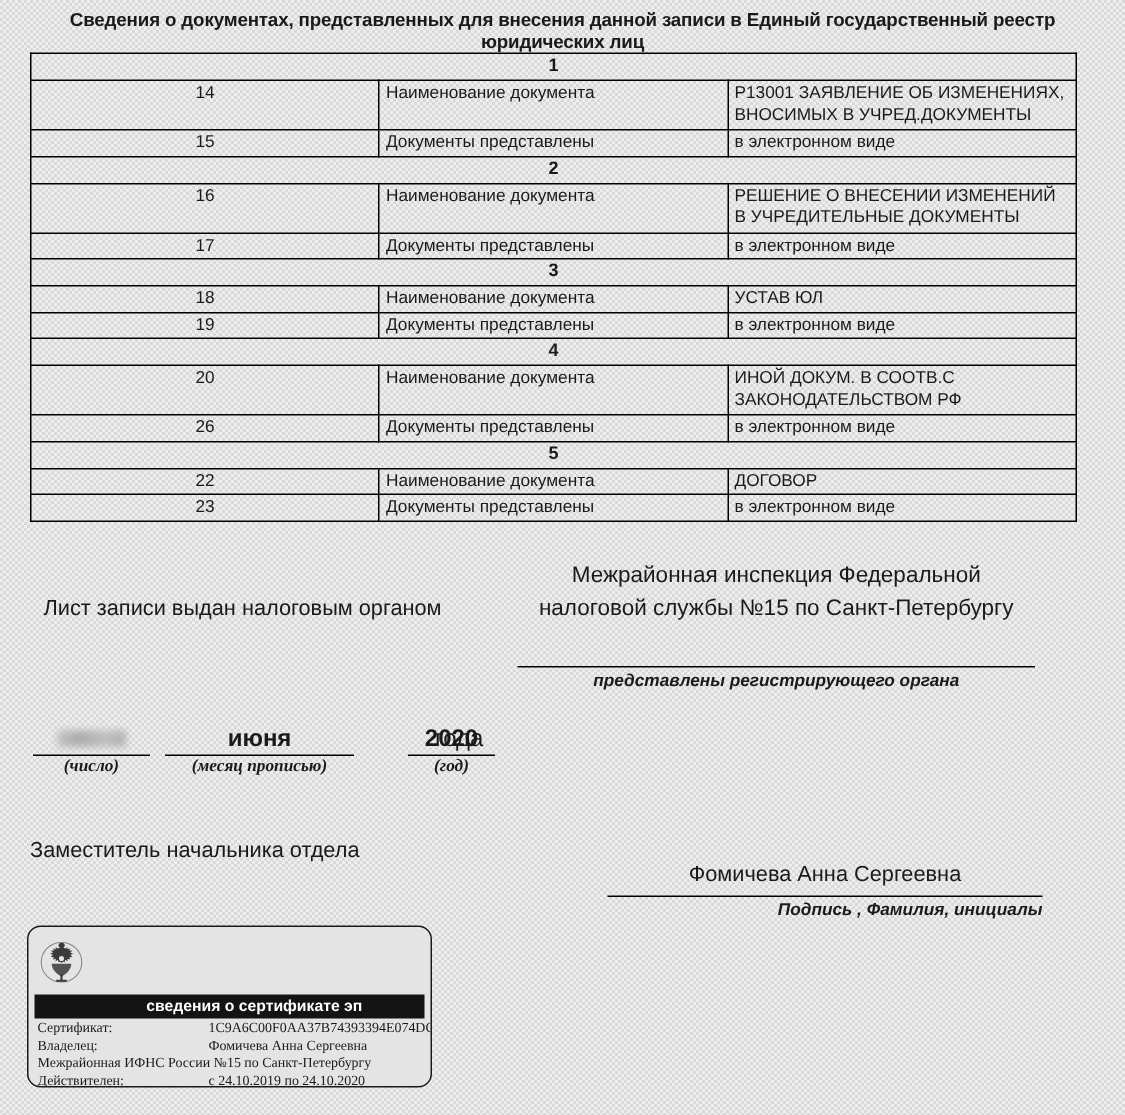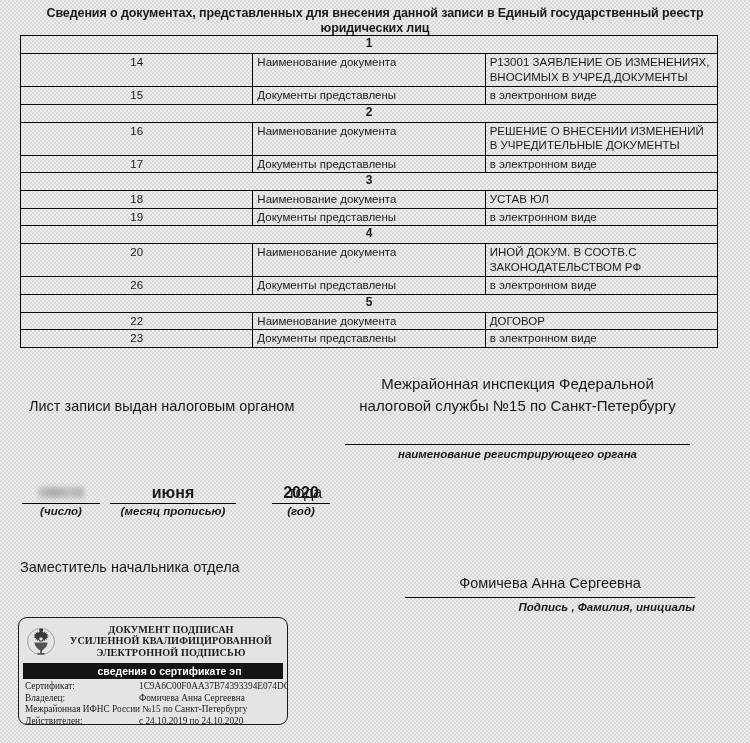--- a/index.html
+++ b/index.html
@@ -112,20 +112,21 @@
     font-size: 16px;
     line-height: 20px;
     border-bottom: 1.6px solid #000;
     font-weight: bold;
   }
   .date-caption {
     font-size: 11.5px;
     font-style: italic;
     font-weight: bold;
     line-height: 15px;
+    font-family: Liberation Serif, serif;
   }
   .cell-day { width: 78px; margin-right: 10px; }
   .cell-month { width: 126px; margin-right: 8px; }
   .cell-year { width: 58px; margin-left: 28px; }
   .redacted {
     display: inline-block;
     width: 46px;
     height: 11px;
     margin-top: 4px;
     background: linear-gradient(90deg,#c2c2c2,#a8a8a8,#bdbdbd,#b0b0b0);
@@ -303,21 +304,21 @@
         <td class="col-num">23</td>
         <td class="col-label">Документы представлены</td>
         <td class="col-value">в электронном виде</td>
       </tr>
     </tbody>
 </table>
 
 <div class="issued-label">Лист записи выдан налоговым органом</div>
 <div class="authority">Межрайонная инспекция Федеральной налоговой службы №15 по Санкт-Петербургу</div>
 <div class="authority-rule"></div>
-<div class="authority-caption">наименование регистрирующего органа</div>
+<div class="authority-caption">представлены регистрирующего органа</div>
 
 <div class="date-row">
   <div class="date-cell cell-day">
     <div class="date-value"><span class="redacted"></span></div>
     <div class="date-caption">(число)</div>
   </div><div class="date-cell cell-month">
     <div class="date-value">июня</div>
     <div class="date-caption">(месяц прописью)</div>
   </div><div class="date-cell cell-year">
     <div class="date-value">2020</div>
@@ -336,25 +337,20 @@
     <svg class="emblem" viewBox="0 0 40 40">
       <g fill="#3a3a3a">
         <ellipse cx="20" cy="20.5" rx="13.5" ry="13.2" fill="none" stroke="#3a3a3a" stroke-width="0.7" opacity="0.55"></ellipse>
         <path d="M20 7.5c-1.2 0-2 .8-2 1.8 0 .7.4 1.2 1 1.5l-1.6.6-1.4-1.1.4 1.6-2.2-.5 1 1.3-2.3.2 1.5 1.1-2 .9 1.9.6-1.4 1.5 2.1.1-.7 1.6 1.9-.6-.1 1.8 1.6-1.1.5 1.9 1-1.5.9 1.8.9-1.8 1 1.5.5-1.9 1.6 1.1-.1-1.8 1.9.6-.7-1.6 2.1-.1-1.4-1.5 1.9-.6-2-.9 1.5-1.1-2.3-.2 1-1.3-2.2.5.4-1.6-1.4 1.1-1.6-.6c.6-.3 1-.8 1-1.5 0-1-.8-1.8-2-1.8z"></path>
         <path d="M13.5 21.5c0 3.5 2.6 6.4 6.5 8.6 3.9-2.2 6.5-5.1 6.5-8.6z" opacity="0.85"></path>
         <rect x="19.3" y="28.5" width="1.4" height="4.2"></rect>
         <path d="M16.5 32.2h7v1.3h-7z"></path>
         <circle cx="20" cy="18" r="2.1" fill="#e4e4e4" stroke="#3a3a3a" stroke-width="0.8"></circle>
       </g>
     </svg>
-    <div class="stamp-title">
-      <div>ДОКУМЕНТ ПОДПИСАН</div>
-      <div>УСИЛЕННОЙ КВАЛИФИЦИРОВАННОЙ</div>
-      <div>ЭЛЕКТРОННОЙ ПОДПИСЬЮ</div>
-    </div>
   </div>
   <div class="stamp-band">сведения о сертификате эп</div>
   <div class="stamp-details">
     <div class="det-row">
       <span class="det-key">Сертификат:</span>
       <span class="det-val">1C9A6C00F0AA37B74393394E074DC86F</span>
     </div>
     <div class="det-row">
       <span class="det-key">Владелец:</span>
       <span class="det-val">Фомичева Анна Сергеевна</span>

